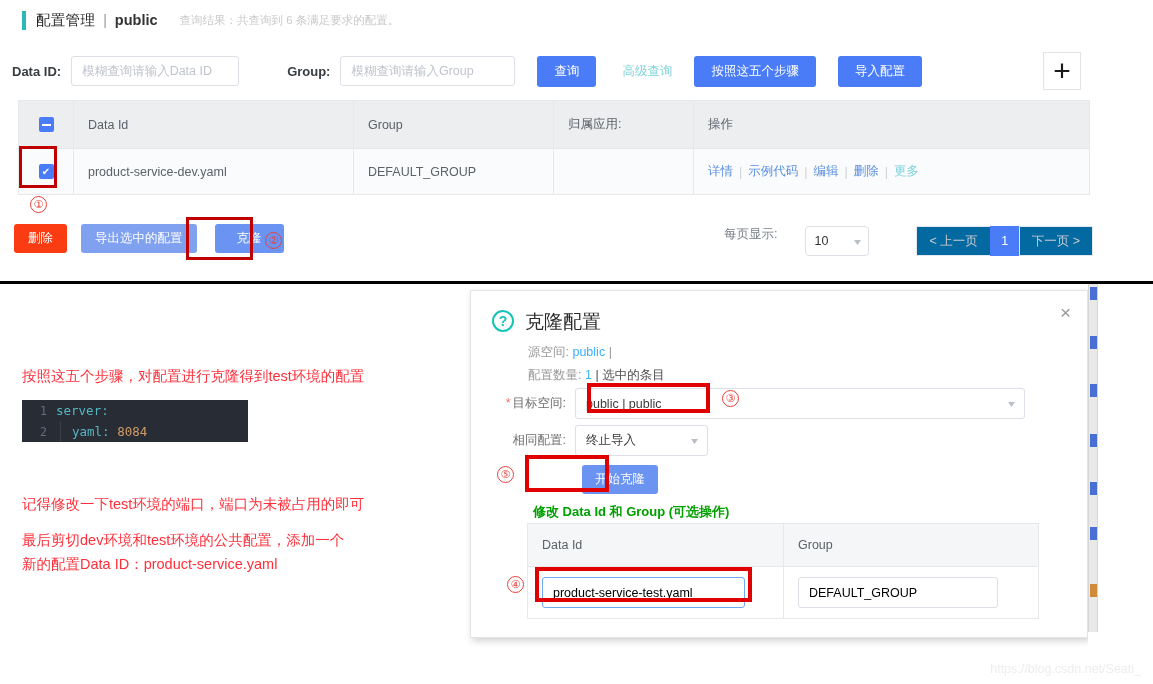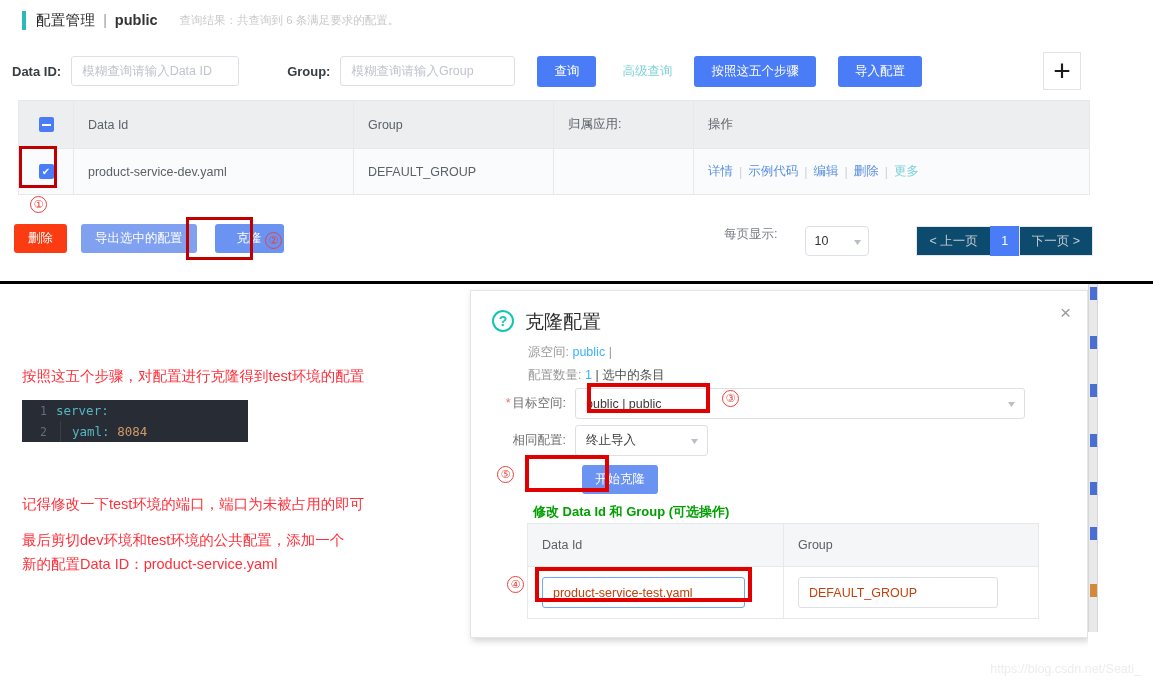--- a/index.html
+++ b/index.html
@@ -77,21 +77,21 @@
   .pager { position:absolute; right:60px; top:226px; display:flex; align-items:flex-start;gap:20px; }
   .pg-lbl { font-size:12.5px; color:#7a8088; margin-right:8px; }
   .pg-select {
     width:64px; height:30px; border:1px solid #dcdfe6; border-radius:4px; background:#fff;
     display:flex; align-items:center; justify-content:space-between; padding:0 8px;
     font-size:12.5px; color:#333;
   }
   .caret { color:#b9bfc7; font-size:10px; transform:scaleX(1.4); }
   .pg-btns { display:flex; margin-left:28px; }
   .pg-btn {
-    height:30px; min-width:62px; border:1px solid #e4e7ed; background:#0c4a6e;
+    height:30px; min-width:62px; border:1px solid #e4e7ed; background:#0369a1;
     display:flex; align-items:center; justify-content:center; font-size:12.5px; color:#c9ccd2;
     margin-left:-1px; padding:0 12px;
   }
   .pg-num { min-width:30px; background:#4a7cf7; border-color:#4a7cf7; color:#fff; padding:0; }
 
   
   .red-box { position:absolute; border:3px solid #c00000; pointer-events:none; }
   .red-box-thick { position:absolute; border:4px solid #e00000; pointer-events:none; }
   .circ-num {
     position:absolute; width:17px; height:17px; border:1.2px solid #e8413c; border-radius:50%;
@@ -156,21 +156,21 @@
   .green-note { position:absolute; left:62px; top:212px; font-size:13px; color:#00a000; font-weight:bold; }
 
   .mini-tbl { position:absolute; left:56px; top:232px; width:512px; border:1px solid #e6e8ea; }
   .mini-head { display:flex; height:42px; background:#f5f6f7; }
   .mini-body { display:flex; height:52px; background:#fff; border-top:1px solid #e6e8ea; align-items:center; }
   .mini-cell { display:flex; align-items:center; padding:0 14px; font-size:12.5px; color:#5b6168; }
   .mini-c1 { width:256px; border-right:1px solid #e6e8ea; height:100%; }
   .mini-c2 { width:254px; height:100%; }
   .mini-in {
     height:31px; border:1px solid #dcdfe6; border-radius:3px; background:#fff;
-    font-size:12.5px; color:#c2410c; padding:0 10px; display:flex; align-items:center;
+    font-size:12.5px; color:#000000; padding:0 10px; display:flex; align-items:center;
   }
   .mini-in-active { width:203px; border-color:#6fa8f5; }
   .mini-in-plain { width:200px; }
 
   
   .sliver { position:absolute; left:1088px; top:0; width:65px; height:400px; background:#fff; }
   .sliver-track { position:absolute; left:0px; top:0; width:10px; height:348px; background:#e9e9e9; border-left:1px solid #d6d6d6; border-right:1px solid #d6d6d6; }
   .sliver-mark { position:absolute; left:1px; width:7px; height:13px; background:#4a6fd4; }
   .sliver-mark.or { background:#d08a3a; }
 

